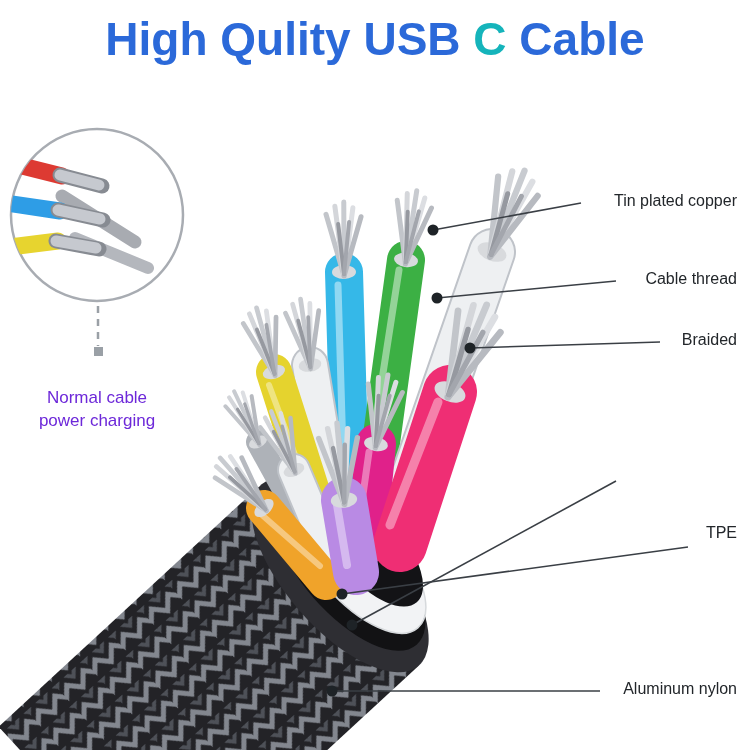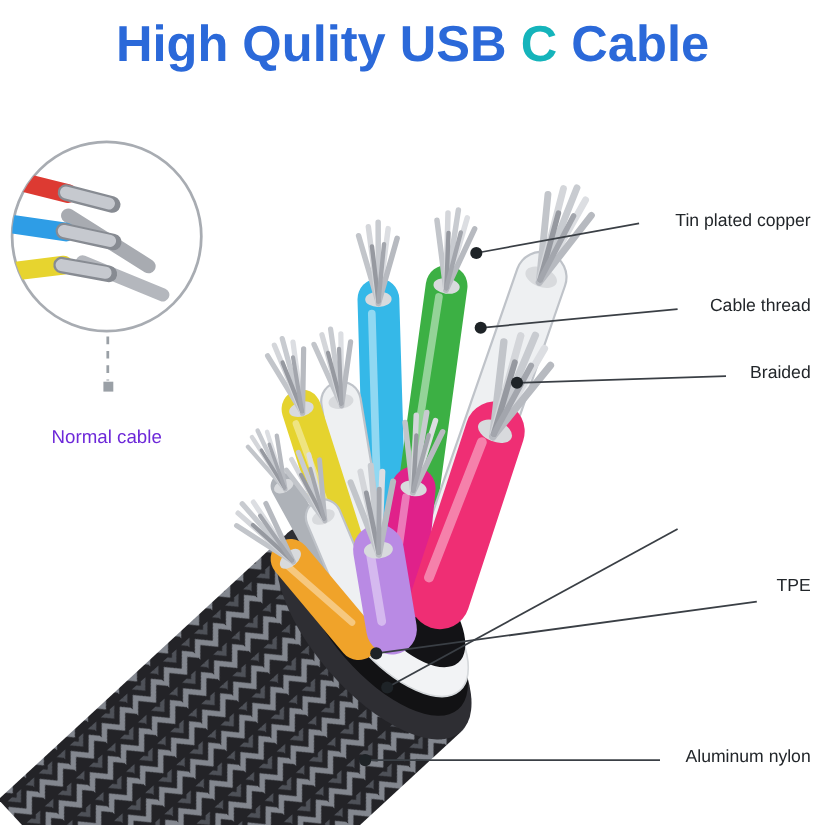--- a/index.html
+++ b/index.html
@@ -147,15 +147,16 @@
   </svg>
 
   <div class="callout lbl-tin">Tin plated copper</div>
   <div class="callout lbl-cotton">Cable thread</div>
   <div class="callout lbl-baseline">Braided</div>
   <div class="callout lbl-tpe">TPE</div>
   <div class="callout lbl-braided">Aluminum nylon</div>
 
   <div class="inset-caption">
     <div>Normal cable</div>
+    <div>power charging</div>
   </div>
 
 </div>
 
 </body></html>

